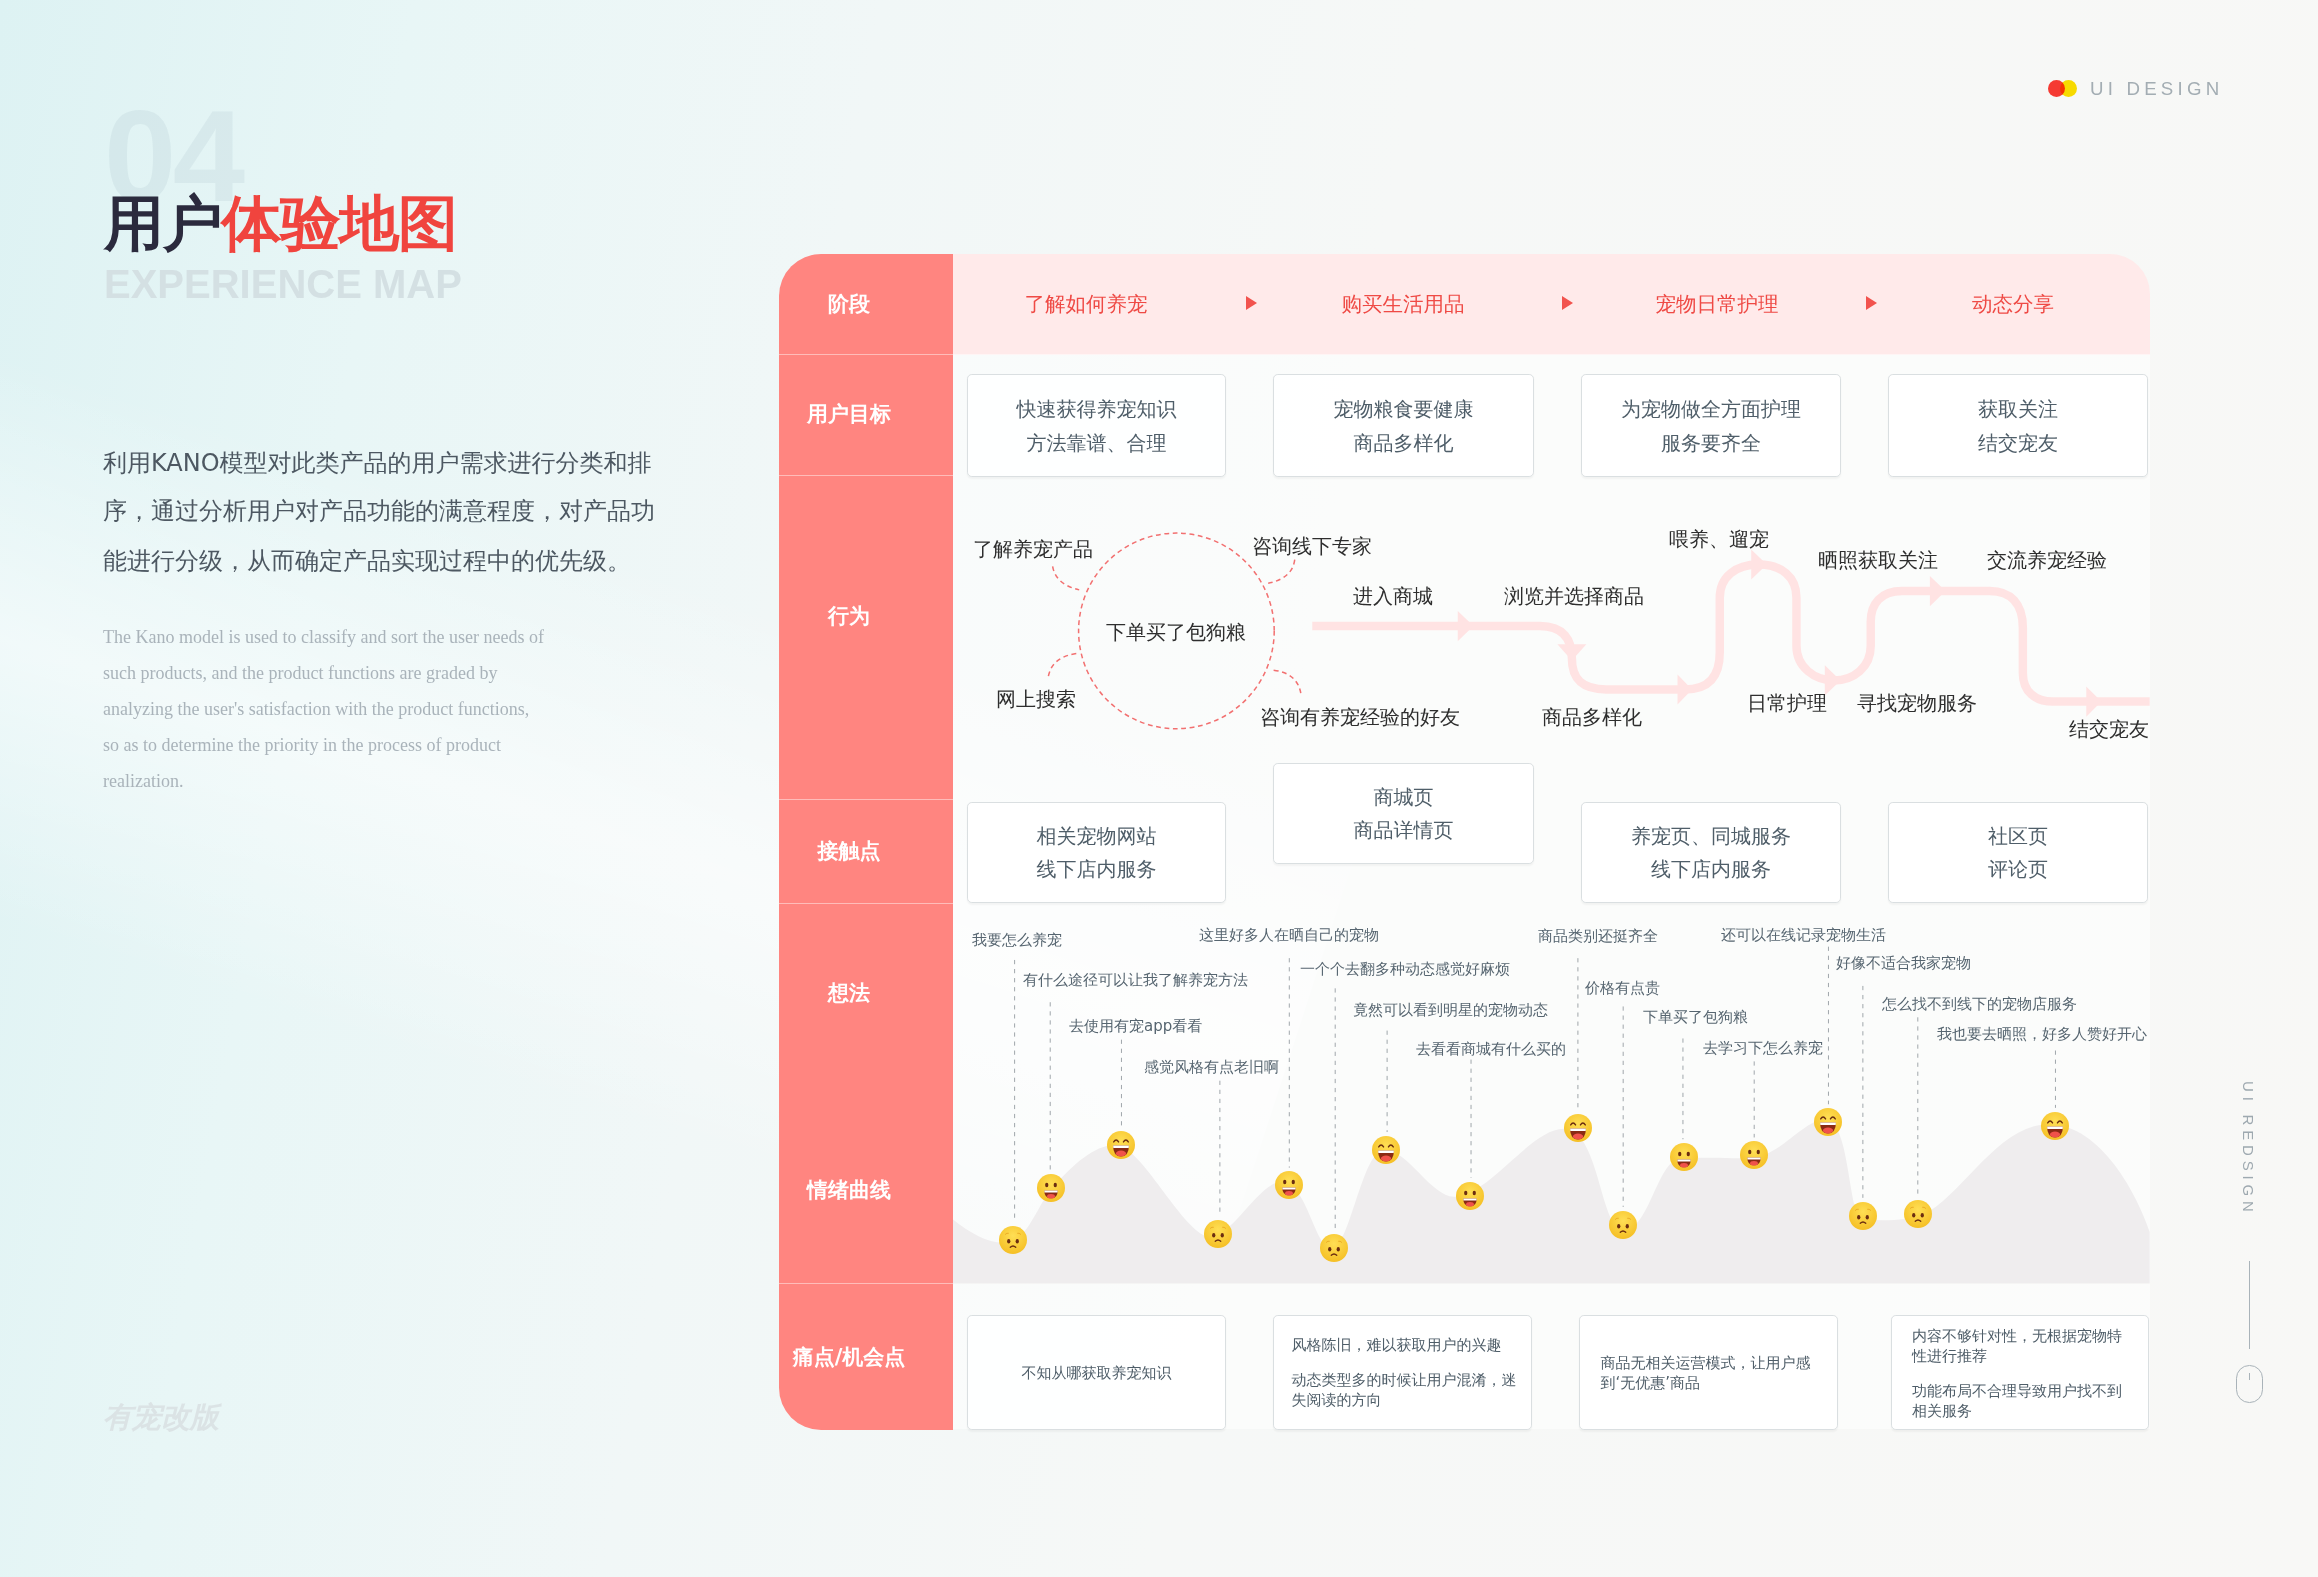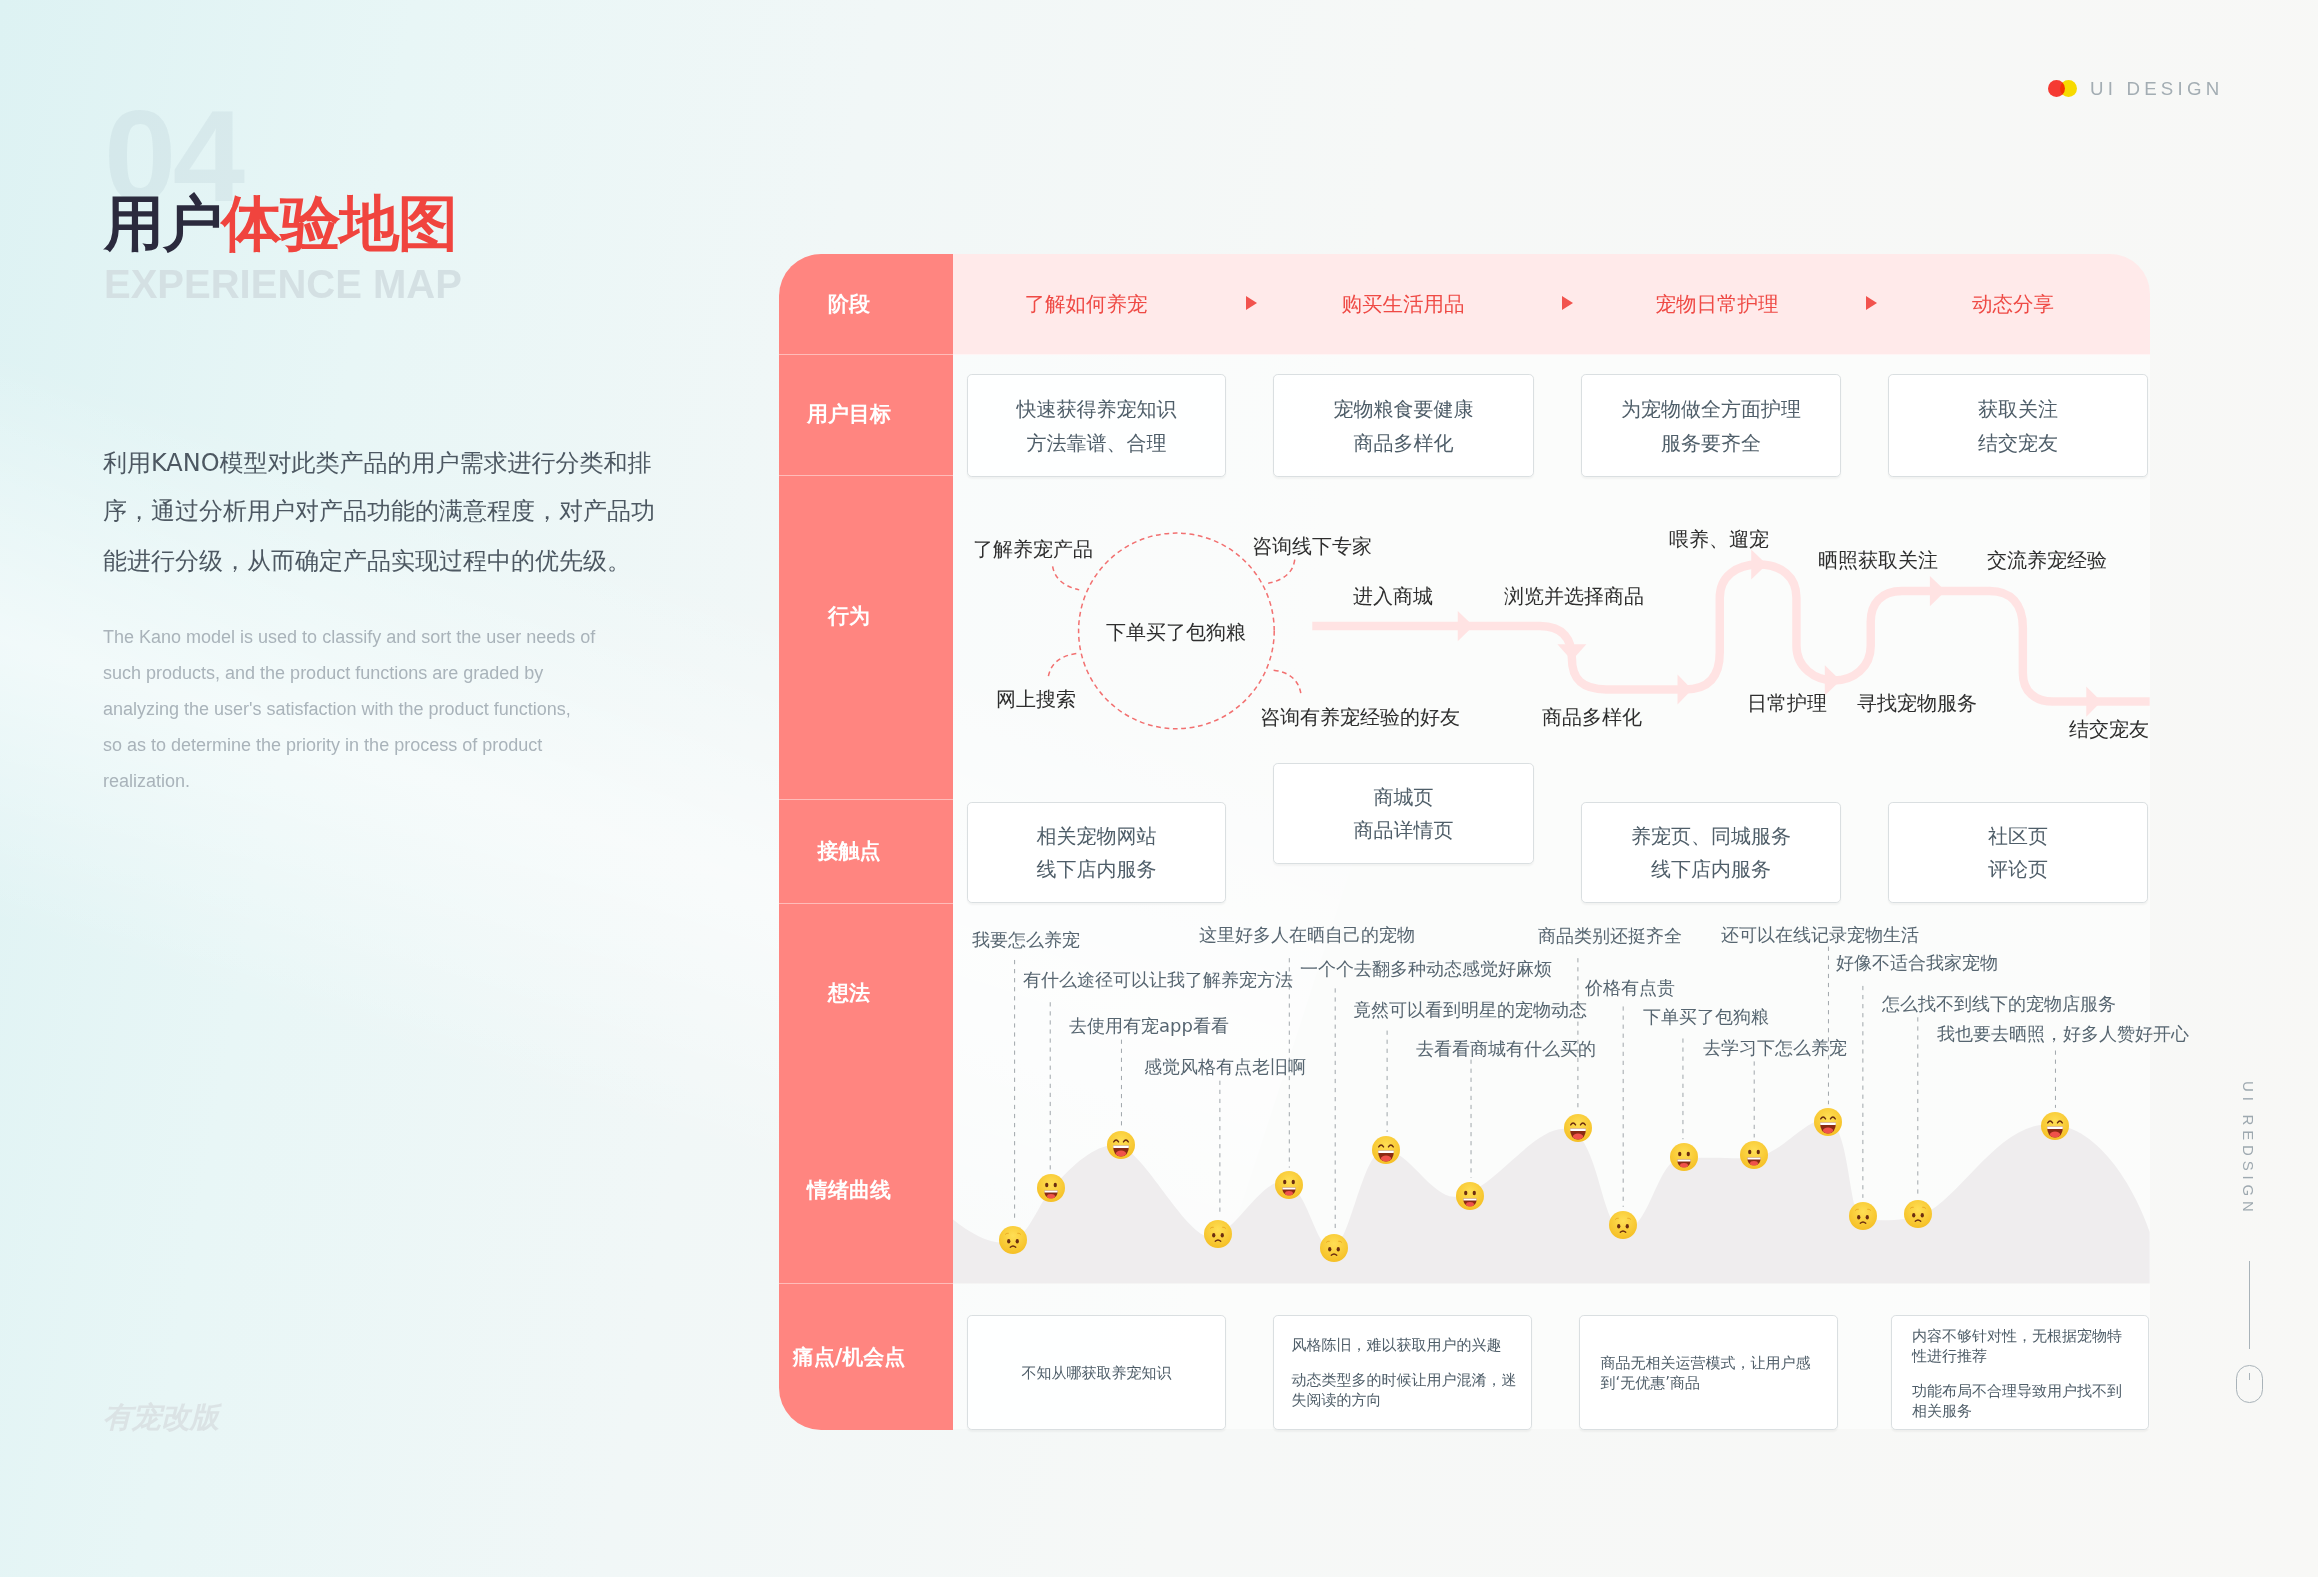--- a/index.html
+++ b/index.html
@@ -7,21 +7,21 @@
 body{position:relative;font-family:"DejaVu Sans","Liberation Sans",sans-serif;
   background:linear-gradient(100deg,#ddf2f3 0%,#e8f6f6 16%,#f1f7f7 34%,#f6f8f7 55%,#f8f8f6 100%);}
 .glow{position:absolute;left:-242px;top:543px;width:1570px;height:543px;transform:rotate(18deg);
   background:linear-gradient(180deg,rgba(255,255,255,0) 0%,rgba(255,255,255,.55) 50%,rgba(255,255,255,0) 100%);pointer-events:none}
 
 .bignum{position:absolute;left:104px;top:91px;font-family:"Liberation Sans",sans-serif;font-weight:bold;font-size:130px;line-height:130px;color:rgba(175,198,204,.22);letter-spacing:-3.6px}
 .title{position:absolute;left:104px;top:192px;font-size:60px;line-height:63px;font-weight:900;white-space:nowrap;letter-spacing:-1.2px}
 .title .dark{color:#2b2a3d}.title .red{color:#f0443e}
 .subtitle{position:absolute;left:104px;top:263px;font-family:"Liberation Sans",sans-serif;font-weight:bold;font-size:40px;line-height:42px;color:#d4e0e3;white-space:nowrap}
 .zh{position:absolute;left:103px;font-size:24px;line-height:29px;color:#4d5862;white-space:nowrap}
-.en{position:absolute;left:103px;font-family:Liberation Sans, sans-serif;font-size:18px;line-height:22px;color:#a9b3ba;white-space:nowrap}
+.en{position:absolute;left:103px;font-family:Liberation Serif, serif;font-size:18px;line-height:22px;color:#a9b3ba;white-space:nowrap}
 .footmark{position:absolute;left:103px;top:1398px;font-size:29px;font-weight:bold;font-style:italic;color:#dbe3e5;white-space:nowrap}
 
 .dot{position:absolute;top:80px;width:17px;height:17px;border-radius:50%}
 .brand{position:absolute;left:2090px;top:77px;font-family:"Liberation Sans",sans-serif;font-size:18.7px;line-height:24px;letter-spacing:4.2px;color:#a3adb3;white-space:nowrap}
 .vtext{position:absolute;left:2240px;top:1081px;writing-mode:vertical-rl;font-family:"Liberation Sans",sans-serif;font-size:15px;letter-spacing:4.8px;color:#9ea9b0;white-space:nowrap}
 .vline{position:absolute;left:2249px;top:1261px;width:1.2px;height:88px;background:#a9b3b9}
 .mouse{position:absolute;left:2236px;top:1365px;width:27px;height:38px;border:1.2px solid #a9b3b9;border-radius:13.3px}
 .mouse i{position:absolute;left:11.5px;top:7.2px;width:1.2px;height:7.2px;background:#a9b3b9}
 
 .lcol{position:absolute;left:779px;top:254px;width:174px;height:1176px;background:#ff8580;border-radius:42px 0 0 42px}
@@ -32,21 +32,21 @@
 .stage{position:absolute;top:304px;transform:translate(-50%,-50%);color:#ef4a45;font-size:20.5px;line-height:24px;white-space:nowrap}
 .tri{position:absolute;top:296px;width:0;height:0;border-top:7.2px solid transparent;border-bottom:7.2px solid transparent;border-left:11.5px solid #f2534e}
 .card{position:absolute;border:1.2px solid #dadfe1;border-radius:4.8px;background:rgba(255,255,255,.82);box-shadow:0 1.2px 1.8px rgba(0,0,0,.04);
   display:flex;flex-direction:column;justify-content:center;align-items:center;color:#4f5e69;font-size:20px;line-height:34px;text-align:center}
 .card span{display:block;white-space:nowrap}
 .pcard{position:absolute;top:1315px;height:115px;border:1.2px solid #dadfe1;border-radius:4.8px;background:rgba(255,255,255,.82);box-shadow:0 1.2px 1.8px rgba(0,0,0,.04);
   display:flex;flex-direction:column;justify-content:center;color:#4f5e69;font-size:15px;line-height:20px}
 .pcard p{display:block}
 .pcard p + p{margin-top:14.5px}
 .bh{position:absolute;font-size:20px;line-height:24px;color:#2e2e2e;white-space:nowrap;transform:translateY(-50%)}
-.th{position:absolute;font-size:18px;line-height:18px;color:#566570;white-space:nowrap;transform:translateY(-50%)}
+.th{position:absolute;font-size:15px;line-height:18px;color:#566570;white-space:nowrap;transform:translateY(-50%)}
 .overlay{position:absolute;left:0;top:0;width:2319px;height:1577px;pointer-events:none}
 .emo{position:absolute;width:28px;height:28px}
 </style>
 </head>
 <body>
 
 <div class="glow"></div>
 
 <div class="bignum">04</div>
 <div class="title"><span class="dark">用户</span><span class="red">体验地图</span></div>

